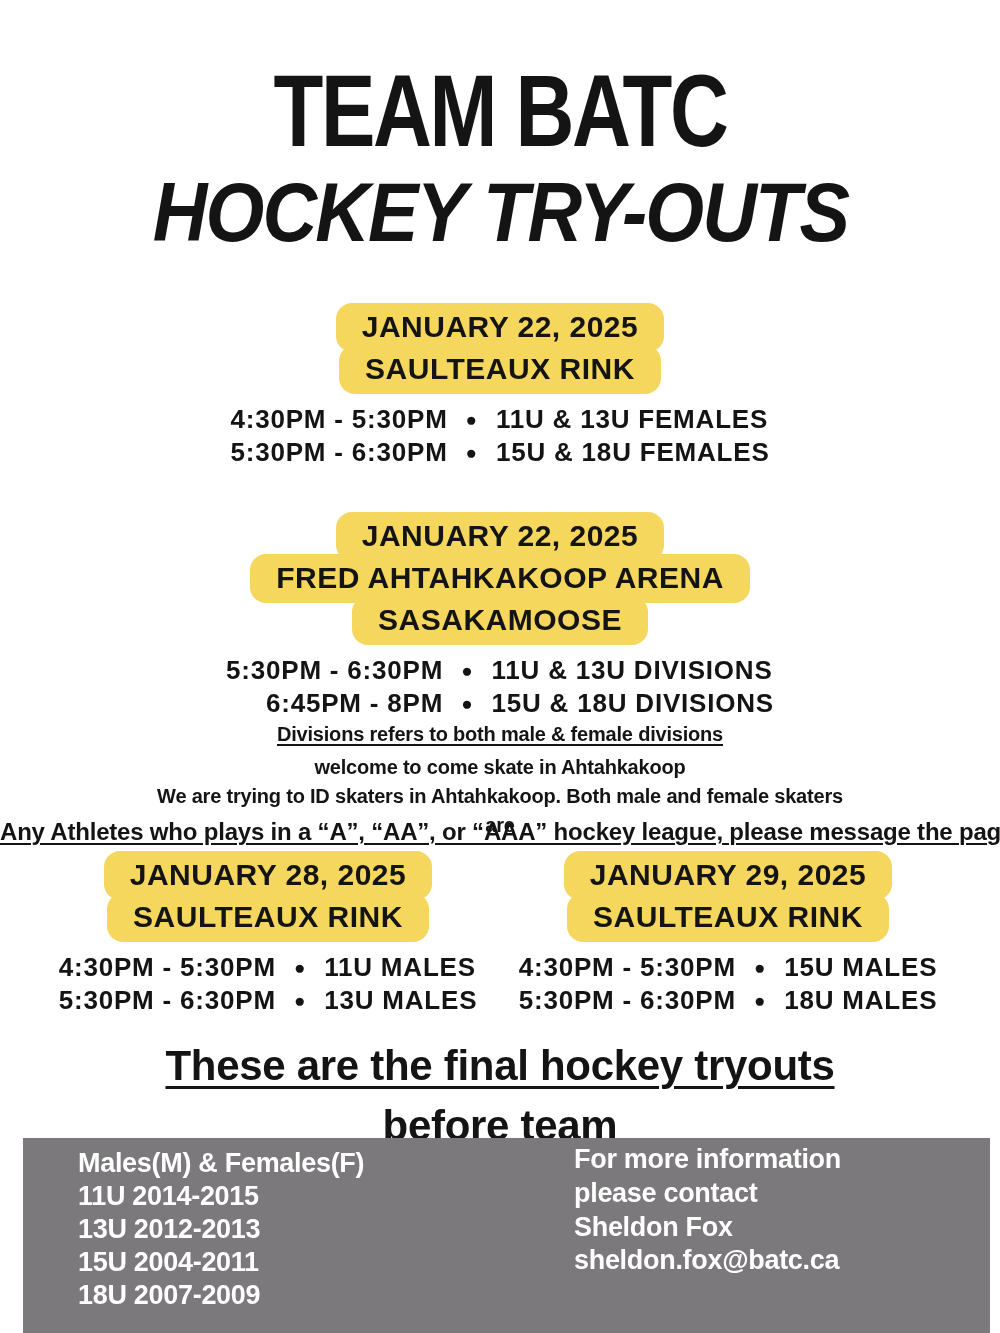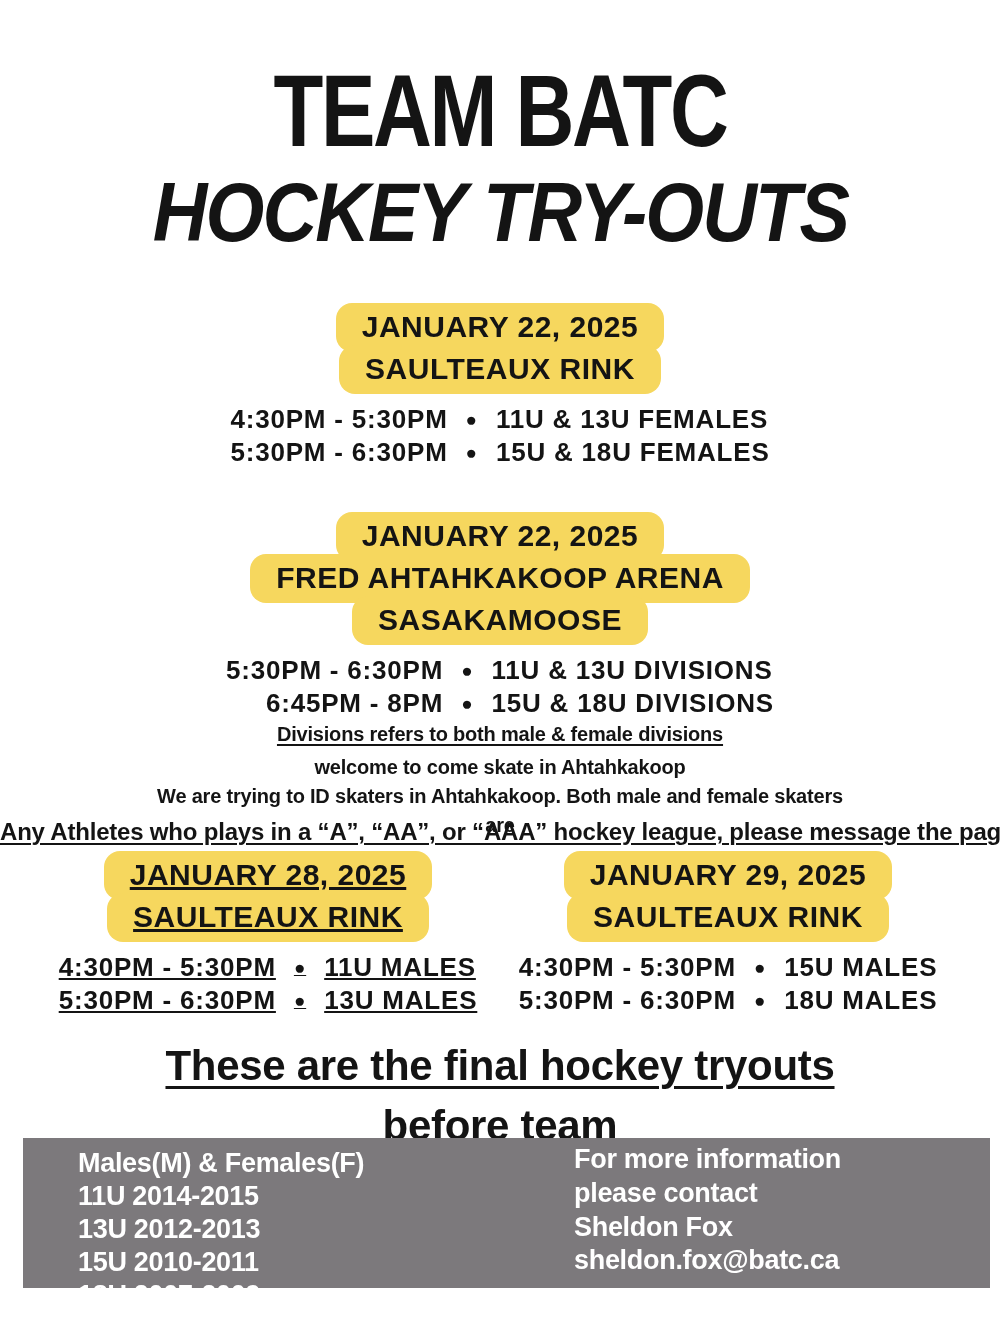--- a/index.html
+++ b/index.html
@@ -60,21 +60,21 @@
     margin-top:11px;
     font-size:26px;font-weight:800;letter-spacing:.8px;
     line-height:1.15;
   }
   .row{display:contents;}
   .rows .time{justify-self:end;white-space:nowrap;}
   .rows .bullet{align-self:center;margin:0 18px;font-size:19px;line-height:1;}
   .rows .group{justify-self:start;white-space:nowrap;}
   #session-1{top:303px;}
   #session-2{top:512px;}
-  #session-3{top:851px;left:22px;width:492px;text-decoration:underline;}
+  #session-3{top:851px;left:22px;width:492px;}
   #session-4{top:851px;left:478px;width:500px;}
   
   .note-divisions{
     position:absolute;top:723px;left:0;width:100%;
     text-align:center;
     font-size:20px;font-weight:700;letter-spacing:-.2px;
     text-decoration:underline;text-decoration-thickness:2px;text-underline-offset:3px;
   }
   .note-id{
     position:absolute;top:753px;left:150px;width:700px;
@@ -91,21 +91,21 @@
   .final{
     position:absolute;top:1036px;left:150px;width:700px;
     text-align:center;
     font-size:42px;font-weight:800;letter-spacing:-.3px;line-height:1.42;
   }
   .final .line{
     text-decoration:underline;text-decoration-thickness:3px;text-underline-offset:6px;
   }
   
   .footer{
-    position:absolute;top:1138px;left:23px;width:967px;height:150px;
+    position:absolute;top:1138px;left:23px;width:967px;height:195px;
     background:var(--footer_bg);
     color:#ffffff;
   }
   .footer-left{
     position:absolute;left:55px;top:9px;
     font-size:27px;font-weight:700;line-height:1.22;letter-spacing:-.3px;
   }
   .footer-right{
     position:absolute;left:551px;top:5px;
     font-size:27px;font-weight:700;line-height:1.25;letter-spacing:-.3px;
@@ -210,21 +210,21 @@
   <div class="final">
     <div class="line">These are the final hockey tryouts before team</div>
     <div class="line">selections are made.</div>
   </div>
 
   <div class="footer">
     <div class="footer-left">
       <div>Males(M) &amp; Females(F)</div>
       <div>11U 2014-2015</div>
       <div>13U 2012-2013</div>
-      <div>15U 2010-2011</div>
+      <div>15U 2004-2011</div>
       <div>18U 2007-2009</div>
     </div>
     <div class="footer-right">
       <div>For more information</div>
       <div>please contact</div>
       <div>Sheldon Fox</div>
       <div>sheldon.fox@batc.ca</div>
     </div>
   </div>
 

